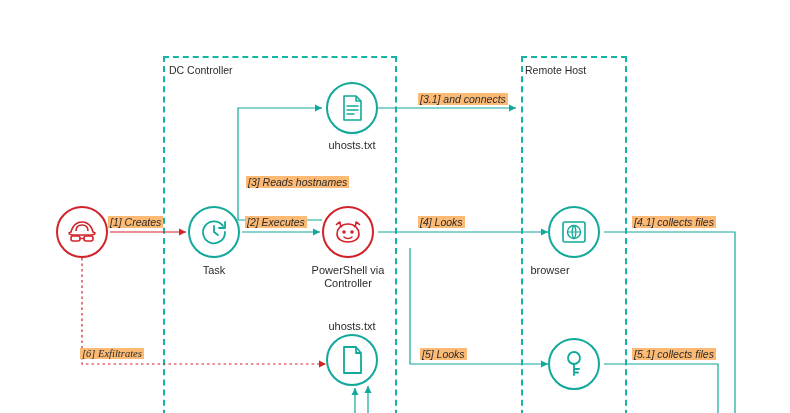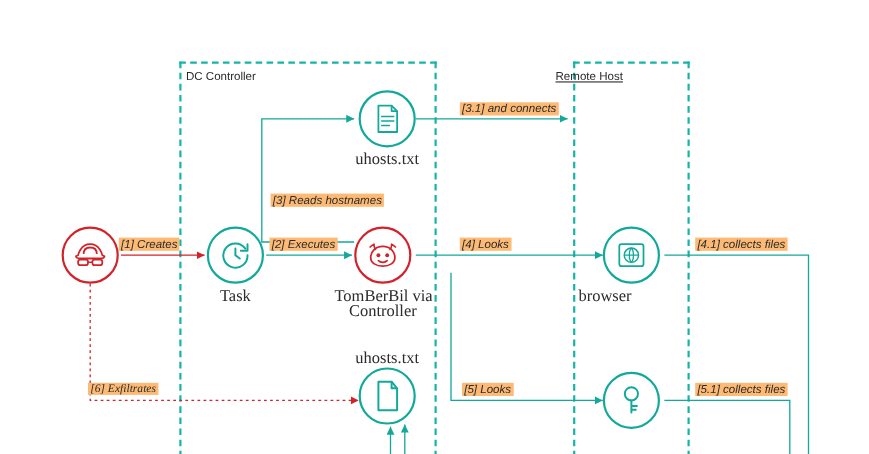--- a/index.html
+++ b/index.html
@@ -38,26 +38,25 @@
     display: flex;
     align-items: center;
     justify-content: center;
     background: #ffffff;
   }
   .node.teal { border: 2.5px solid #12a99b; }
   .node.red  { border: 2.5px solid #d2232a; }
   .node svg { display: block; }
   .node-label {
     position: absolute;
-    font-size: 15px;
+    font-size: 11px;
     color: #2b2b2b;
     text-align: center;
     line-height: 13px;
     white-space: nowrap;
-    font-family: Liberation Serif, serif;
   }
   .edge-label {
     position: absolute;
     font-size: 10.5px;
     font-style: italic;
     color: #2b2b2b;
     white-space: nowrap;
     background: #fdba74;
     padding: 0 2px;
   }
@@ -71,21 +70,21 @@
 </style>
 </head>
 <body>
 
 <div id="canvas">
 
   <div class="zone" style="left:163px; top:22px; width:234px; height:380px;"></div>
   <div class="zone-label" style="left:169px; top:30px;">DC Controller</div>
 
   <div class="zone" style="left:521px; top:22px; width:106px; height:380px;"></div>
-  <div class="zone-label" style="left:505px; top:30px;text-decoration:underline;">Remote Host</div>
+  <div class="zone-label" style="left:525px; top:30px;">Remote Host</div>
 
   <svg class="wires" viewBox="0 0 790 413">
     <defs>
       <marker id="arrow-teal" markerWidth="7" markerHeight="7" refX="6" refY="3" orient="auto">
         <path d="M0,0 L6,3 L0,6 z" fill="#12a99b"></path>
       </marker>
       <marker id="arrow-red" markerWidth="7" markerHeight="7" refX="6" refY="3" orient="auto">
         <path d="M0,0 L6,3 L0,6 z" fill="#d2232a"></path>
       </marker>
     </defs>
@@ -137,21 +136,21 @@
       <svg width="30" height="26" viewBox="0 0 30 26">
         <path d="M3,6 C3,6 5,4 7,3 C7,7 9,8 9,8 M27,6 C27,6 25,4 23,3 C23,7 21,8 21,8" fill="none" stroke="#d2232a" stroke-width="1.5" stroke-linejoin="round"></path>
         <path d="M15,5 C22,5 26,10 26,15 C26,20 21,23 15,23 C9,23 4,20 4,15 C4,10 8,5 15,5 Z" fill="none" stroke="#d2232a" stroke-width="1.6"></path>
         <circle cx="11" cy="13" r="1.8" fill="#d2232a"></circle>
         <circle cx="19" cy="13" r="1.8" fill="#d2232a"></circle>
         <path d="M11,18 C13,20 17,20 19,18" fill="none" stroke="#d2232a" stroke-width="1.5" stroke-linecap="round"></path>
       </svg>
     </span>
   </div>
   <div class="node-label" style="left:304px; top:230px; width:88px;">
-    <div>TomBerBil via</div>
+    <div>PowerShell via</div>
     <div>Controller</div>
   </div>
 
   <div class="node teal" style="left:326px; top:48px;">
     <span>
       <svg width="26" height="28" viewBox="0 0 26 28">
         <path d="M5,2 L17,2 L22,7 L22,26 L5,26 Z" fill="none" stroke="#12a99b" stroke-width="1.6" stroke-linejoin="round"></path>
         <path d="M17,2 L17,7 L22,7" fill="none" stroke="#12a99b" stroke-width="1.6" stroke-linejoin="round"></path>
         <path d="M8,12 L19,12 M8,16 L19,16 M8,20 L15,20" stroke="#12a99b" stroke-width="1.4" stroke-linecap="round"></path>
       </svg>

